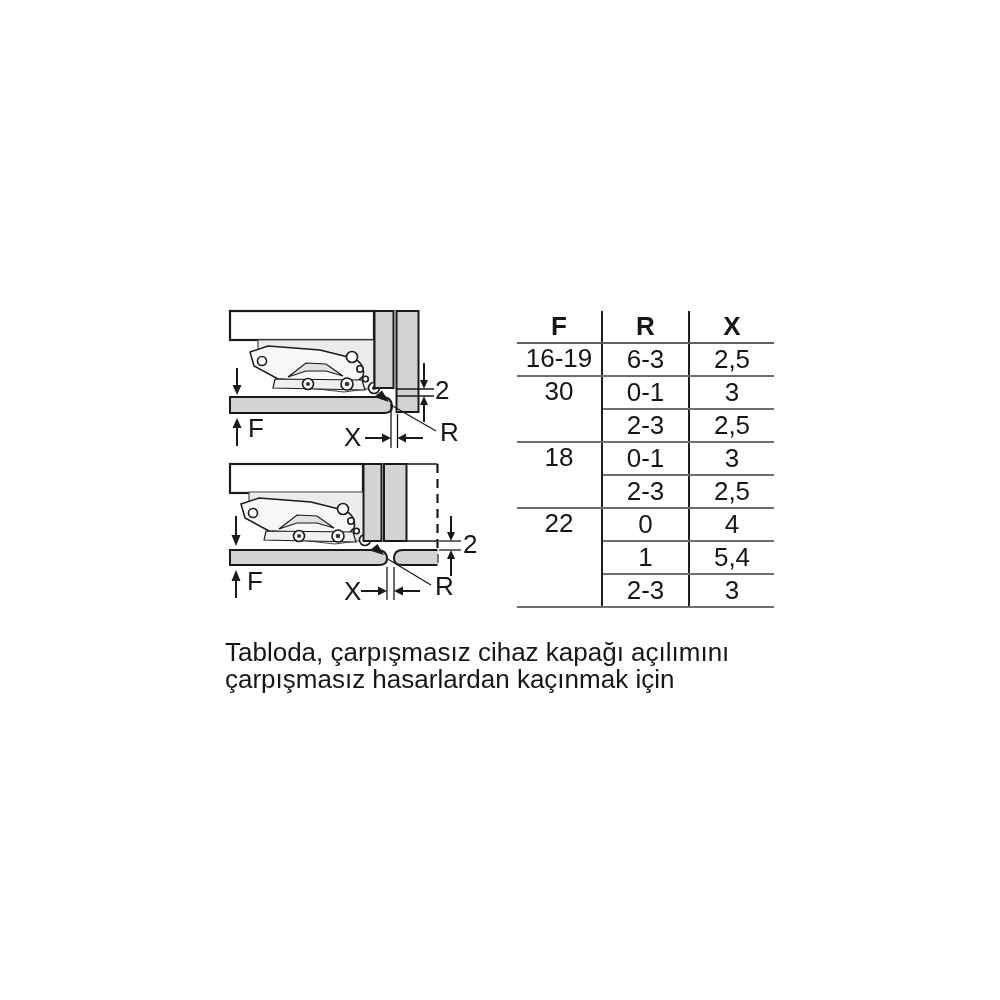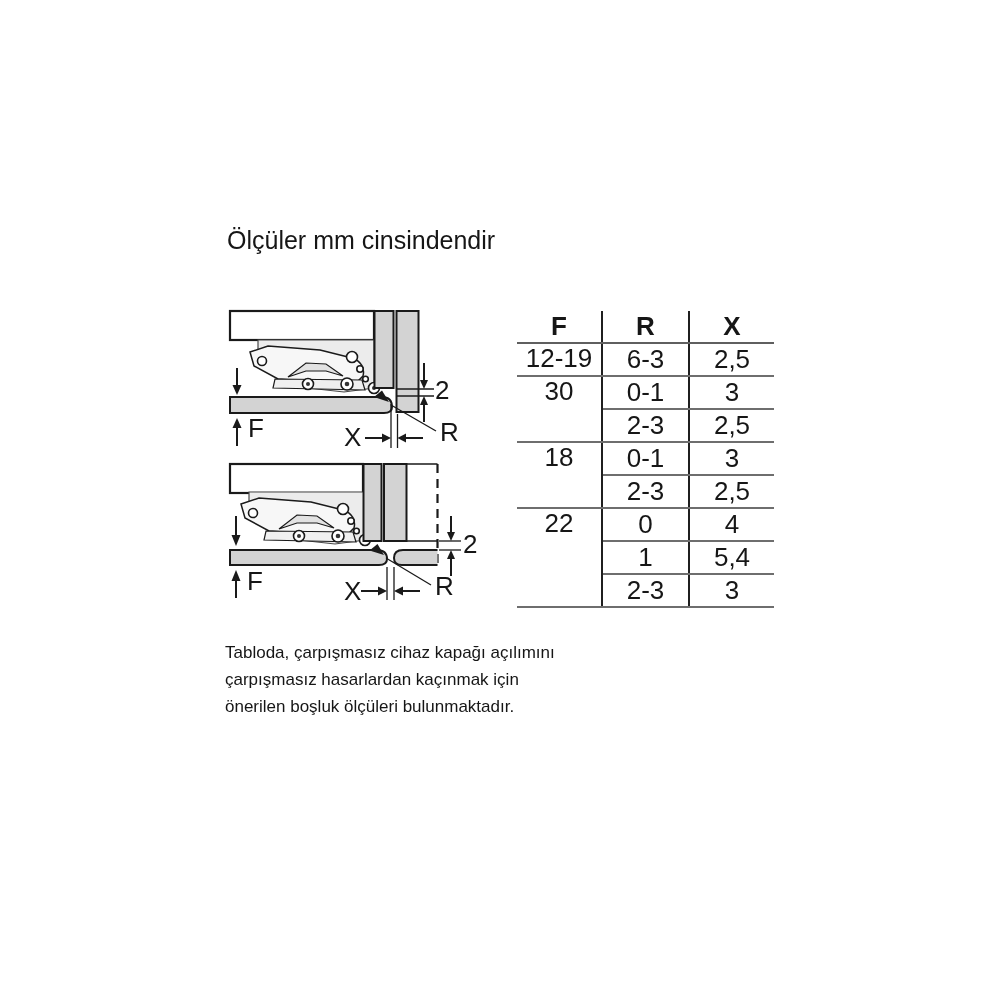--- a/index.html
+++ b/index.html
@@ -1,20 +1,20 @@
 <!DOCTYPE html>
 <html><head>
 <meta charset="utf-8">
 <style>
   html,body{margin:0;padding:0;background:#fff;}
   .page{position:relative;width:1000px;height:1000px;background:#ffffff;overflow:hidden;
         font-family:"Liberation Sans",sans-serif;color:#161616;}
   .title-block{position:absolute;left:227px;top:226px;font-size:25px;line-height:28px;}
   .title-block div{white-space:nowrap;}
-  .paragraph-block{position:absolute;left:225px;top:639px;font-size:17px;line-height:27px;}
+  .paragraph-block{position:absolute;left:225px;top:639px;font-size:26px;line-height:27px;}
   .paragraph-block div{white-space:nowrap;}
 
   svg{position:absolute;overflow:visible;}
   .svg-d1{left:218px;top:298px;}
   .svg-d2{left:218px;top:455px;}
   svg text{font-family:"Liberation Sans",sans-serif;font-size:26px;fill:#161616;}
   .white-part{fill:#ffffff;stroke:#1a1a1a;stroke-width:2.2;}
   .panel{fill:#d3d3d3;stroke:#1a1a1a;stroke-width:2;}
   .dashed-edge{stroke:#1a1a1a;stroke-width:2.2;stroke-dasharray:9 6;fill:none;}
   .dim{stroke:#1a1a1a;stroke-width:2;fill:none;}
@@ -30,21 +30,20 @@
                     border-bottom:2px solid #6e6e6e;padding:0;}
   .spacing-table .vline-r{border-right:2px solid #1f1f1f;}
   .spacing-table td.f-cell{vertical-align:top;line-height:29.5px;}
 </style>
 </head>
 <body>
 
 <div class="page">
 
   <div class="title-block">
-    <div>Ölçüler mm cinsindendir</div>
   </div>
 
   <svg width="0" height="0" style="position:absolute" aria-hidden="true">
     <defs>
       <g id="hinge-asm">
         <path d="M 10,2 H 126 V 50 L 96,54 60,50 22,32 10,12 Z" fill="#ececec" stroke="#4a4a4a" stroke-width="1.2"></path>
         <path d="M 2,14 L 20,8 72,12 104,20 C 113,23 117,30 115,38 L 110,43 86,45 30,41 6,28 Z" fill="#f7f7f7" stroke="#1a1a1a" stroke-width="1.5"></path>
         <path d="M 40,39 58,25 78,26 95,38 78,33 58,33 Z" fill="#e2e2e2" stroke="#1a1a1a" stroke-width="1.2"></path>
         <path d="M 27,41 114,42 117,52 25,50 Z" fill="#f0f0f0" stroke="#1a1a1a" stroke-width="1.2"></path>
         <g fill="#ffffff" stroke="#1a1a1a" stroke-width="1.6">
@@ -161,21 +160,21 @@
       </colgroup>
     <thead>
       <tr>
         <th class="vline-r">F</th>
         <th class="vline-r">R</th>
         <th>X</th>
       </tr>
     </thead>
     <tbody>
         <tr>
-          <td rowspan="1" class="f-cell vline-r">12-19</td>
+          <td rowspan="1" class="f-cell vline-r">16-19</td>
           <td class="vline-r">6-3</td>
           <td>2,5</td>
         </tr>
         <tr>
           <td rowspan="2" class="f-cell vline-r">30</td>
           <td class="vline-r">0-1</td>
           <td>3</td>
         </tr>
         <tr>
           <td class="vline-r">2-3</td>
@@ -202,16 +201,15 @@
         <tr>
           <td class="vline-r">2-3</td>
           <td>3</td>
         </tr>
       </tbody>
   </table>
 
   <div class="paragraph-block">
     <div>Tabloda, çarpışmasız cihaz kapağı açılımını</div>
     <div>çarpışmasız hasarlardan kaçınmak için</div>
-    <div>önerilen boşluk ölçüleri bulunmaktadır.</div>
   </div>
 
 </div>
 
 </body></html>

